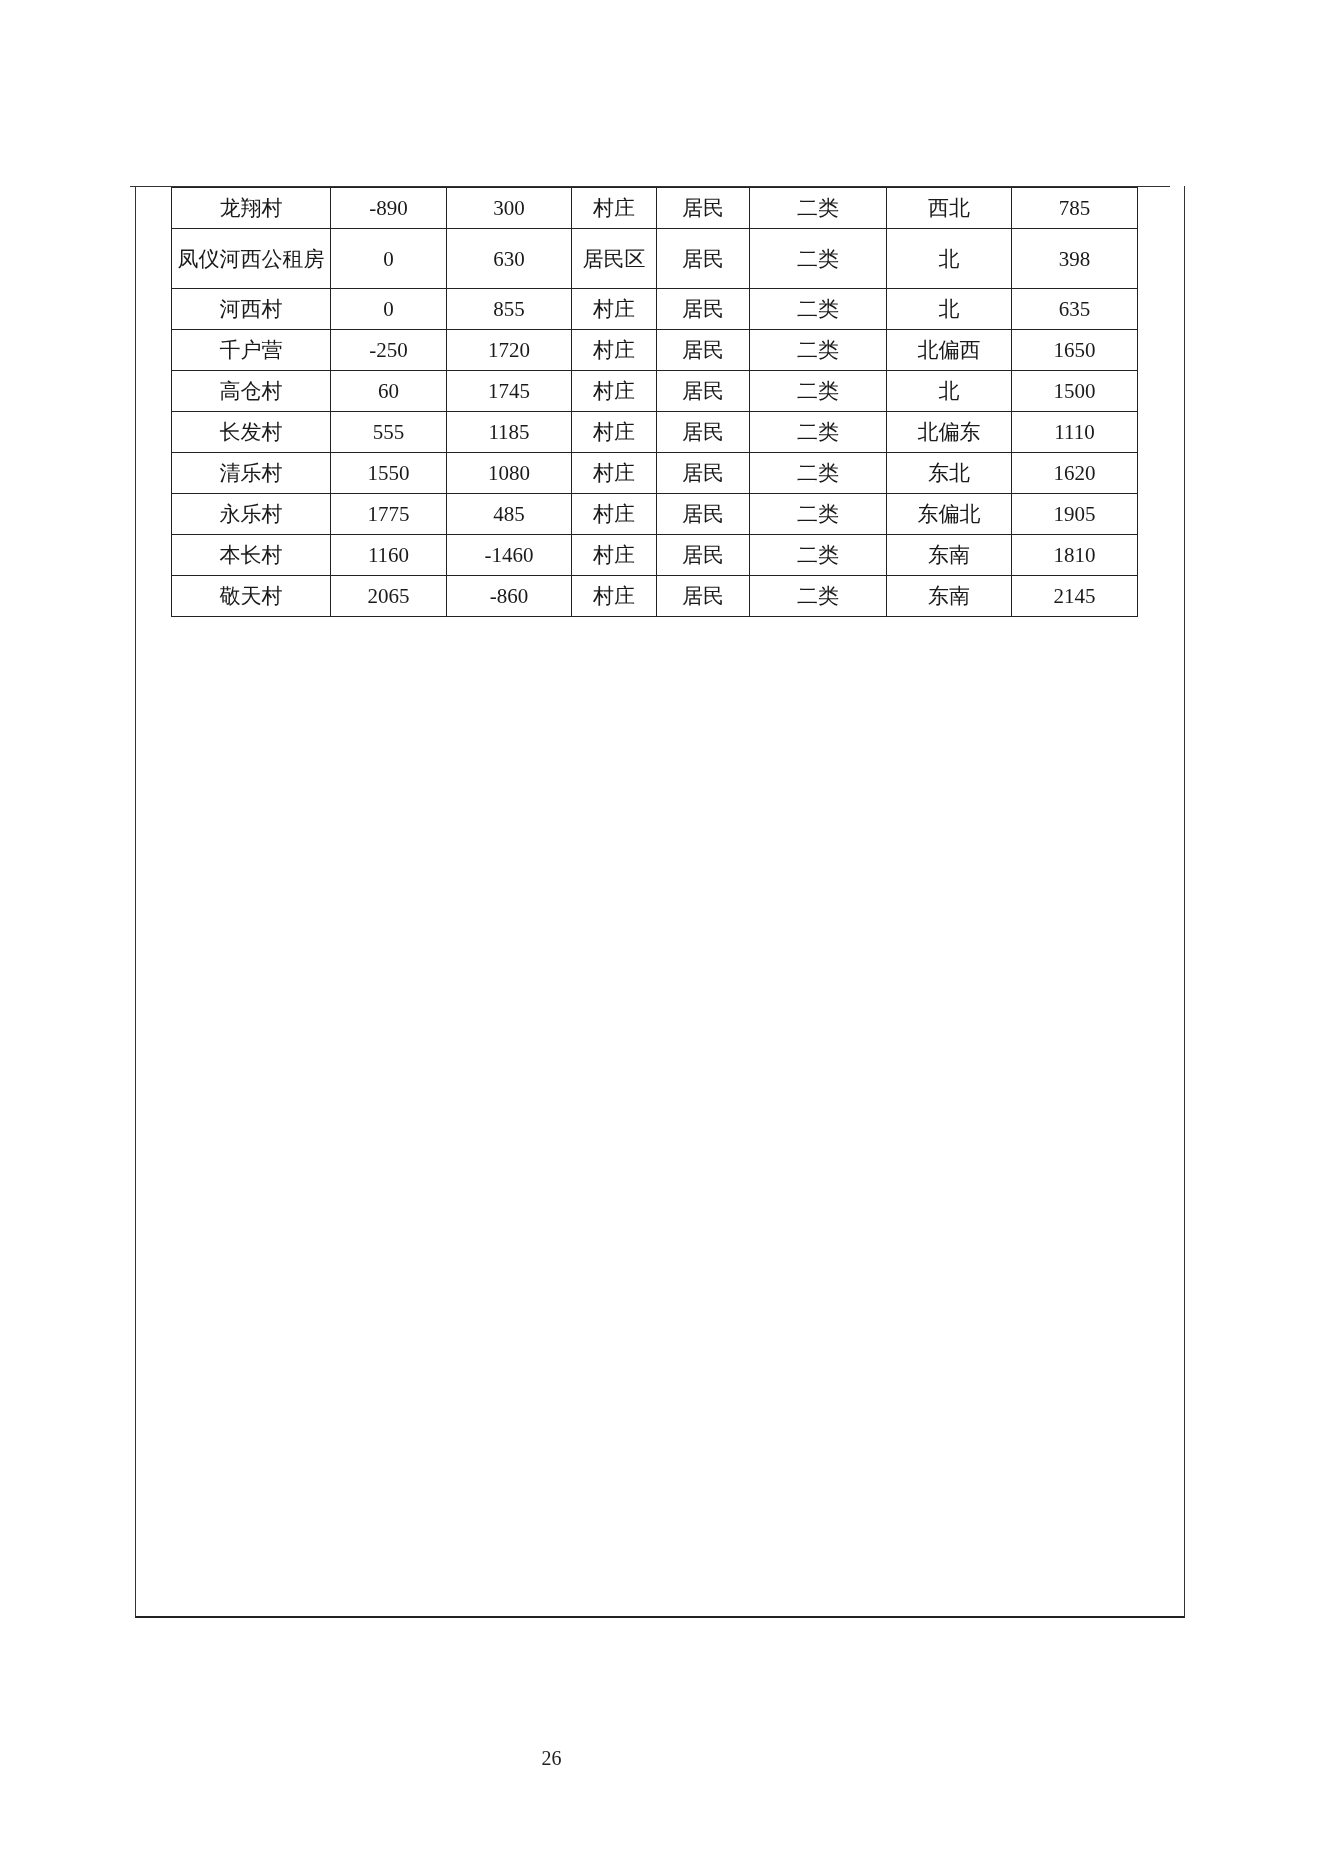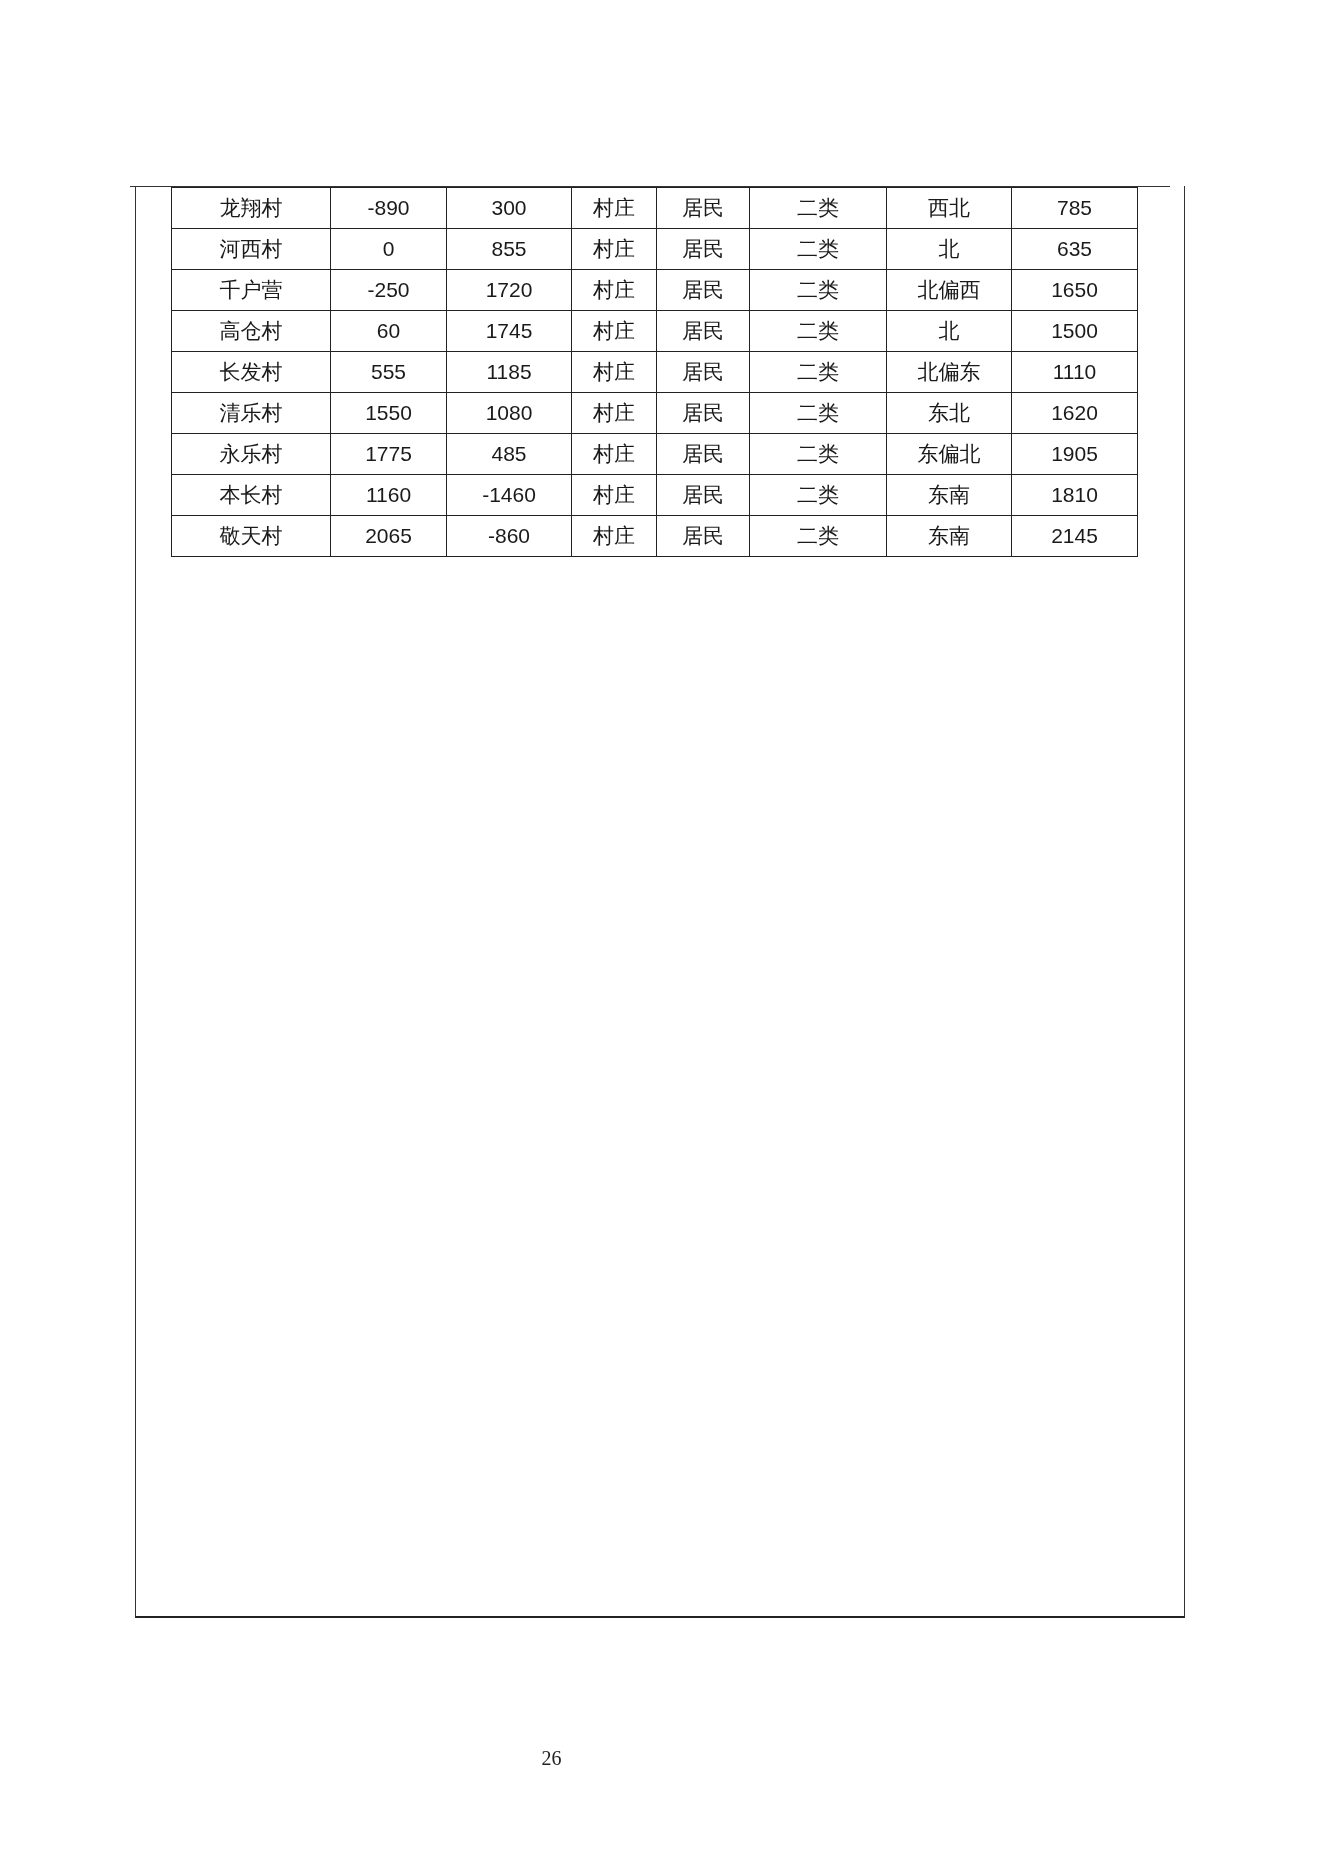--- a/index.html
+++ b/index.html
@@ -50,21 +50,21 @@
       line-height: 26px;
       padding: 0 4px;
       height: 41px;
       box-sizing: border-box;
       overflow: hidden;
     }
     table.data-table tr.tall td {
       height: 60px;
     }
     .num {
-      font-family: Liberation Sans, sans-serif;
+      font-family: Liberation Serif, serif;
       font-size: 21px;
     }
     .c1 { width: 159px; }
     .c2 { width: 116px; }
     .c3 { width: 125px; }
     .c4 { width: 85px; }
     .c5 { width: 93px; }
     .c6 { width: 137px; }
     .c7 { width: 125px; }
     .c8 { width: 126px; }
@@ -100,20 +100,30 @@
     <tr>
       <td>龙翔村</td>
       <td class="num">-890</td>
       <td class="num">300</td>
       <td>村庄</td>
       <td>居民</td>
       <td>二类</td>
       <td>西北</td>
       <td class="num">785</td>
     </tr>
+    <tr class="tall">
+      <td>凤仪河西公租房</td>
+      <td class="num">0</td>
+      <td class="num">630</td>
+      <td>居民区</td>
+      <td>居民</td>
+      <td>二类</td>
+      <td>北</td>
+      <td class="num">398</td>
+    </tr>
     <tr>
       <td>河西村</td>
       <td class="num">0</td>
       <td class="num">855</td>
       <td>村庄</td>
       <td>居民</td>
       <td>二类</td>
       <td>北</td>
       <td class="num">635</td>
     </tr>

